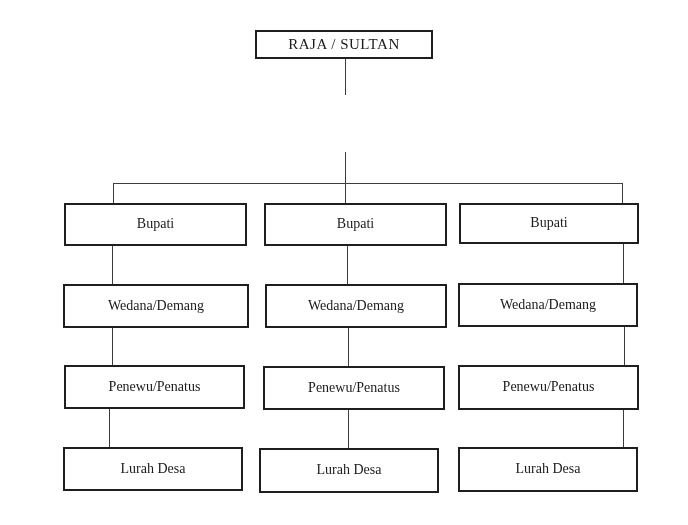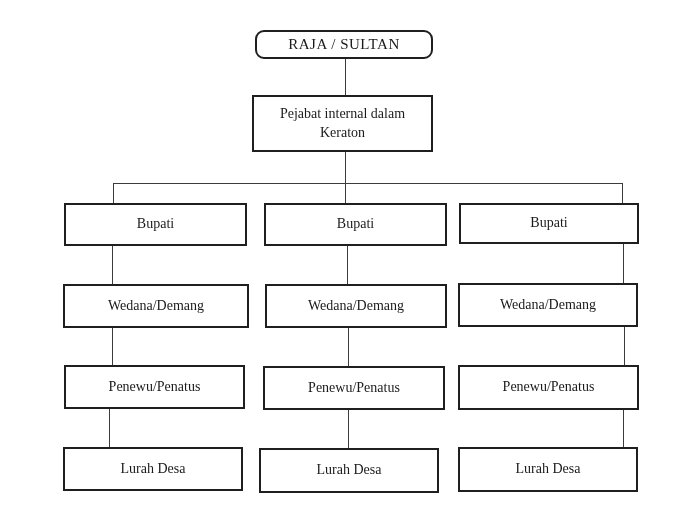--- a/index.html
+++ b/index.html
@@ -38,23 +38,22 @@
     background: #3c3c3c;
   }
   .h-line { height: 1px; }
   .v-line { width: 1px; }
 </style>
 </head>
 <body>
 
 <div class="canvas">
 
-  <div class="node root" style="left:255px; top:30px; width:178px; height:29px;border-radius:9px;">RAJA / SULTAN</div>
+  <div class="node root" style="left:255px; top:30px; width:178px; height:29px;">RAJA / SULTAN</div>
 
-  <div class="node" style="left:252px; top:95px; width:181px; height:57px;">Pejabat internal dalam Keraton</div>
 
   <div class="line v-line" style="left:345px; top:59px; height:36px;"></div>
 
   <div class="line v-line" style="left:345px; top:152px; height:31px;"></div>
 
   <div class="line h-line" style="left:113px; top:183px; width:510px;"></div>
 
   <div class="line v-line" style="left:113px; top:183px; height:20px;"></div>
   <div class="line v-line" style="left:345px; top:183px; height:20px;"></div>
   <div class="line v-line" style="left:622px; top:183px; height:20px;"></div>

